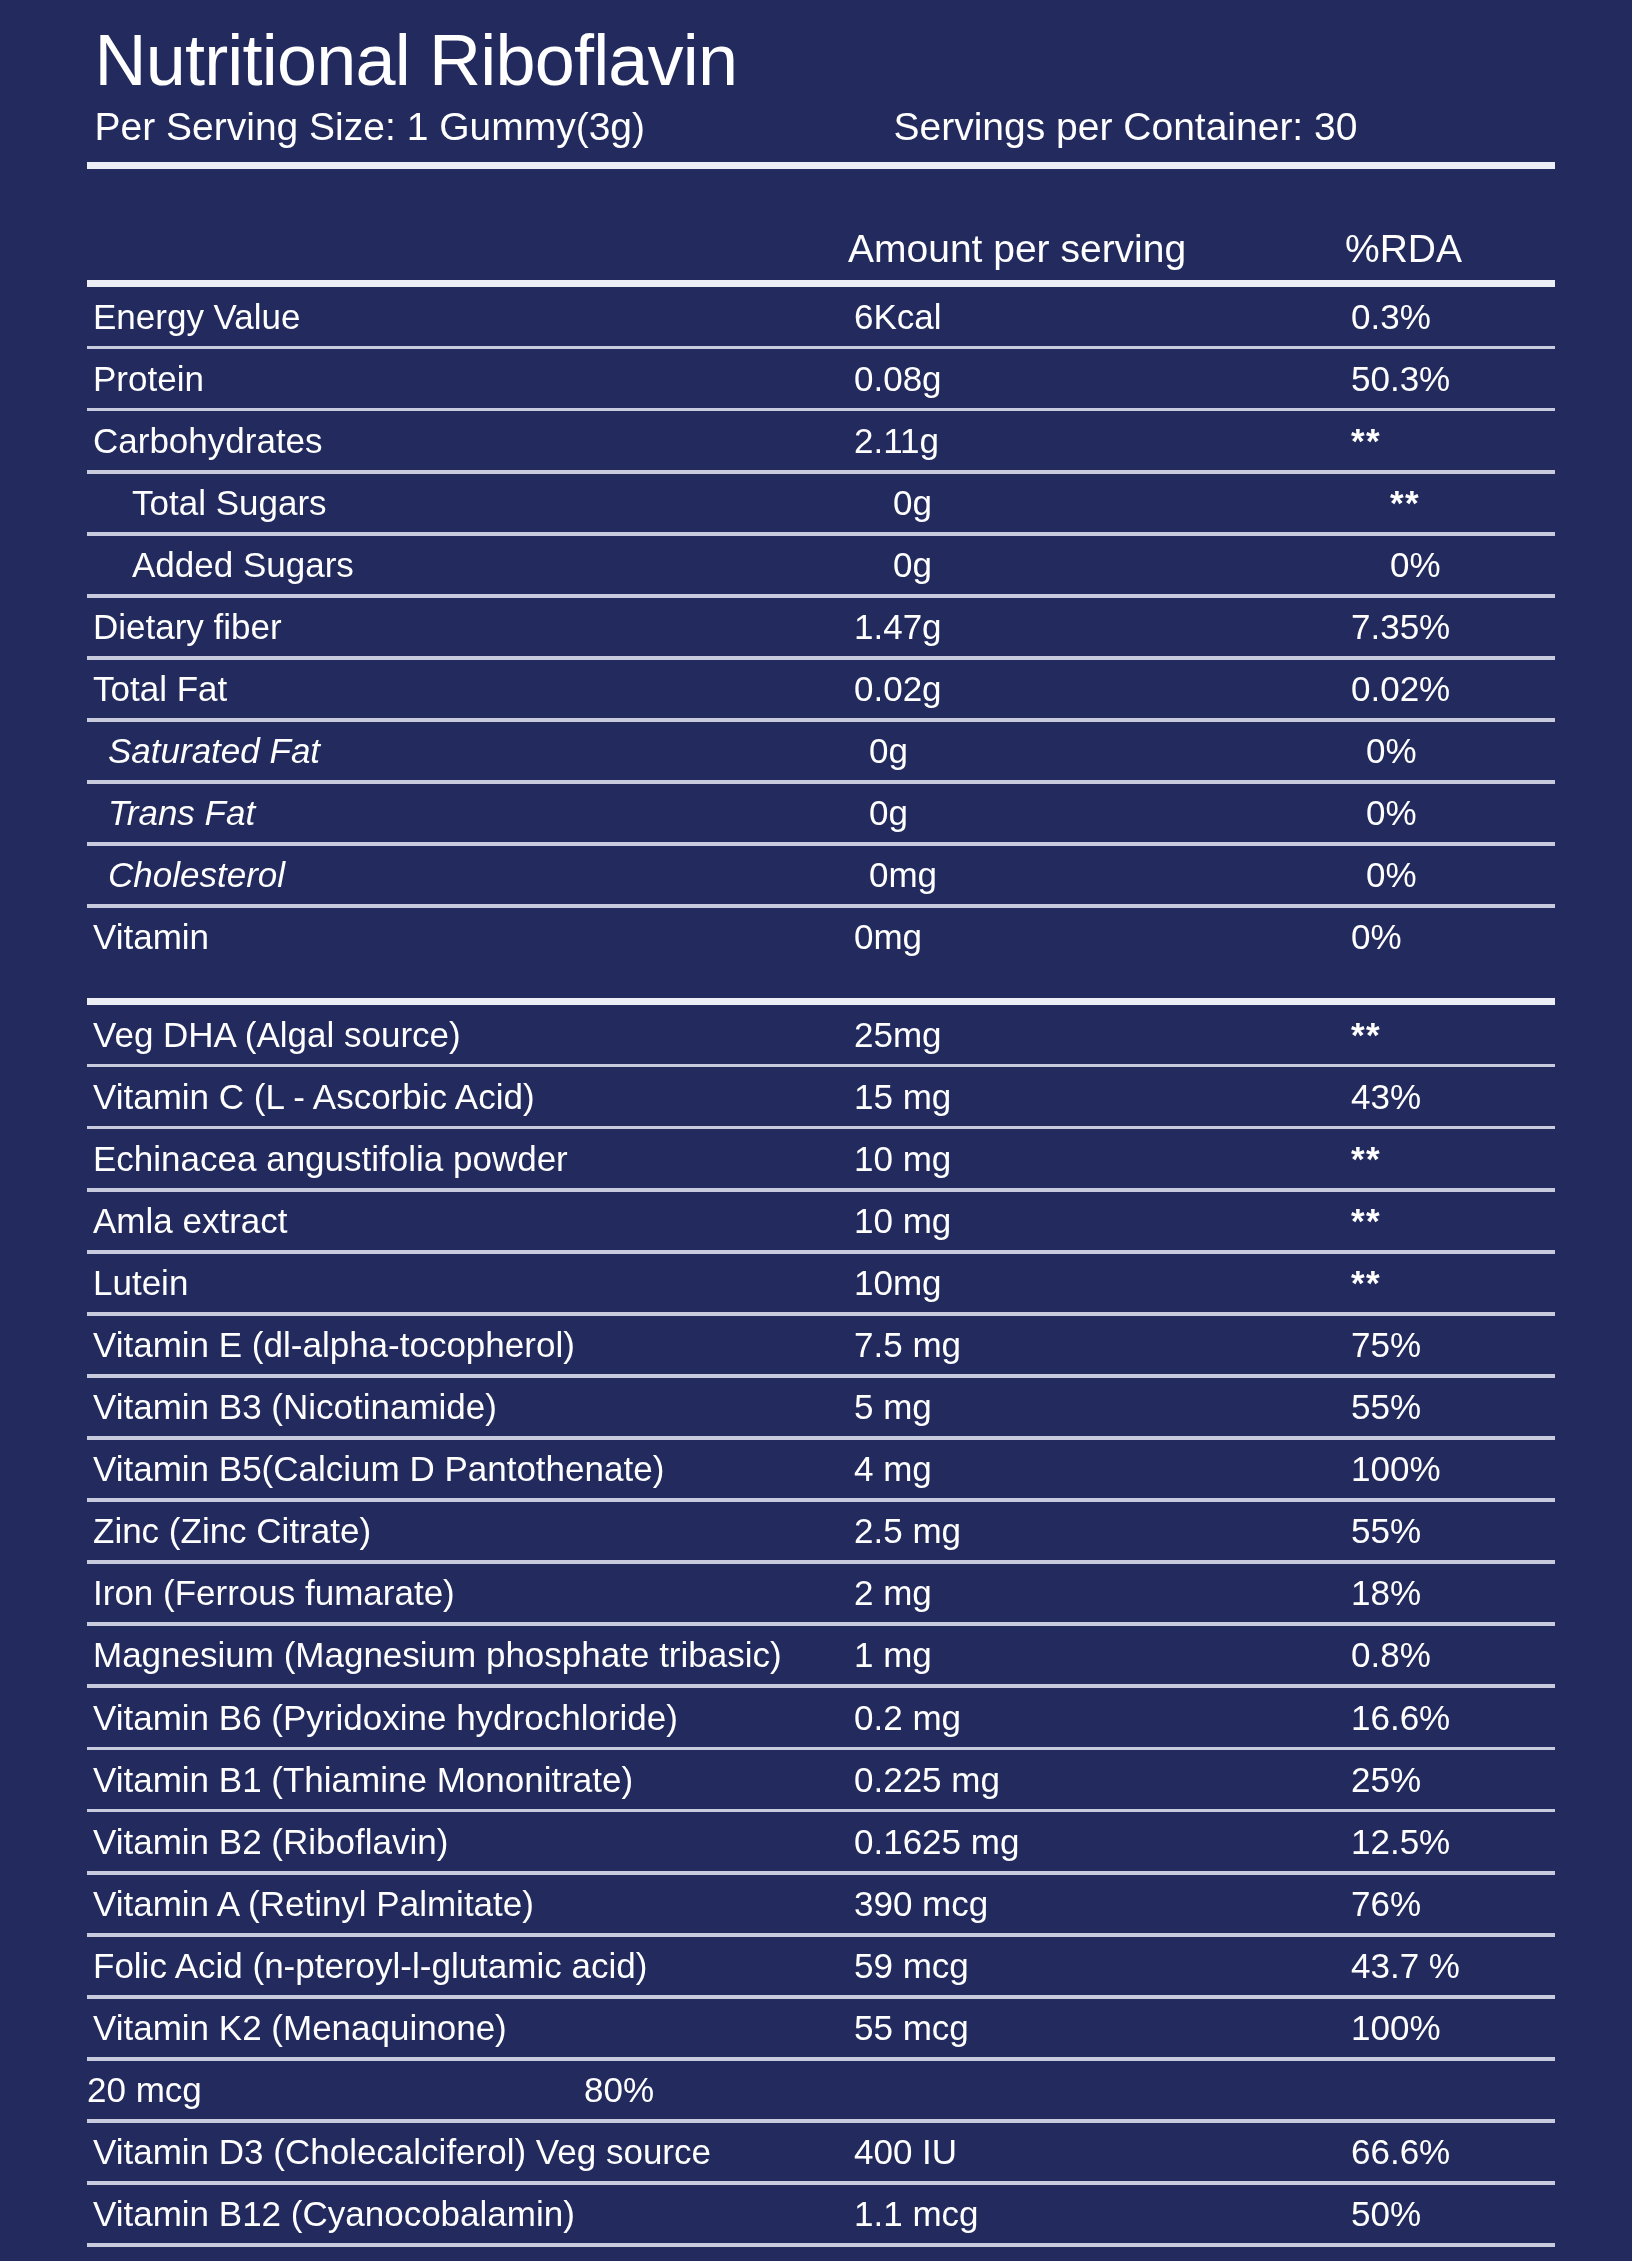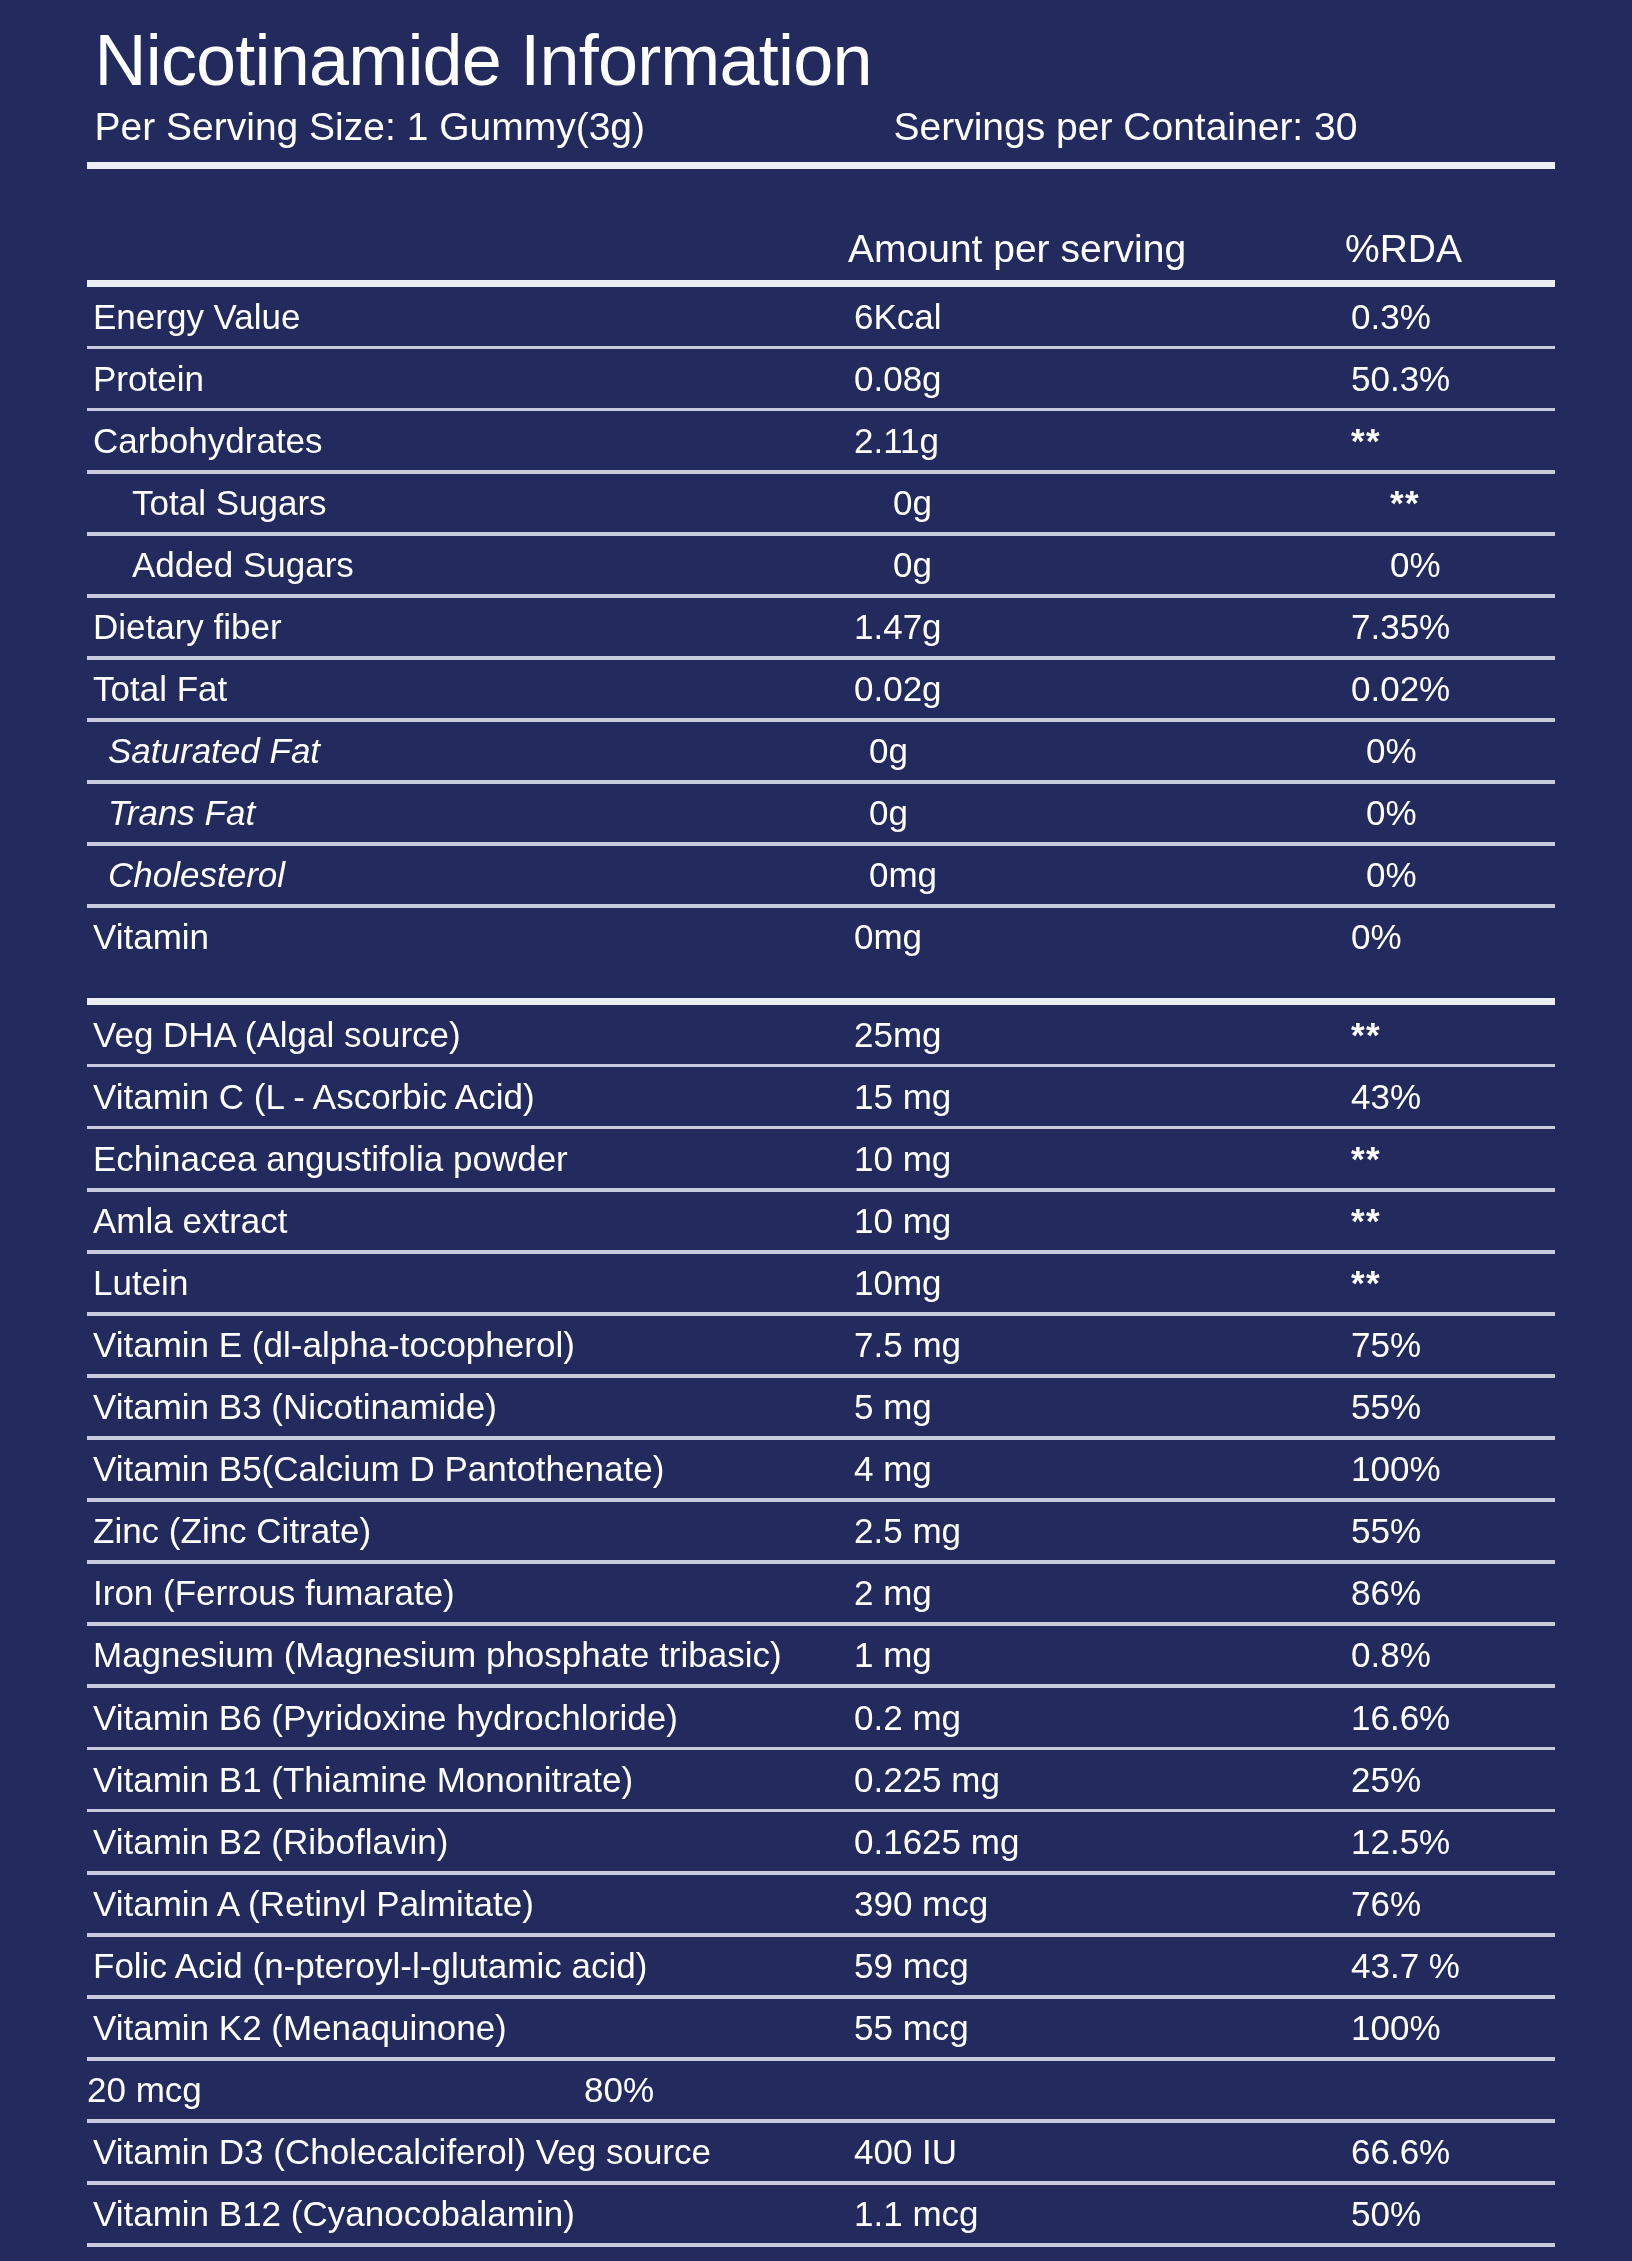--- a/index.html
+++ b/index.html
@@ -79,21 +79,21 @@
   .row .r-rda  { flex: 1; padding-left: 45px; }
   .row .stars { letter-spacing: 1.5px; font-weight: 700; }
 
   .gap { height: 32px; }
 </style>
 </head>
 <body>
 
 <div class="label">
 
-  <h1 class="title">Nicotinamide Information</h1>
+  <h1 class="title">Nutritional Riboflavin</h1>
 
   <div class="serving-row">
     <span class="serving-size">Per Serving Size: 1 Gummy(3g)</span>
     <span class="servings-count">Servings per Container: 30</span>
   </div>
 
   <div class="rule thick"></div>
 
   <div class="colhead">
     <span class="c-name"></span>
@@ -225,21 +225,21 @@
       <div class="rule thin"></div>
       <div class="row">
         <span class="r-name">Zinc (Zinc Citrate)</span>
         <span class="r-amt">2.5 mg</span>
         <span class="r-rda">55%</span>
       </div>
       <div class="rule thin"></div>
       <div class="row">
         <span class="r-name">Iron (Ferrous fumarate)</span>
         <span class="r-amt">2 mg</span>
-        <span class="r-rda">86%</span>
+        <span class="r-rda">18%</span>
       </div>
       <div class="rule thin"></div>
       <div class="row">
         <span class="r-name">Magnesium (Magnesium phosphate tribasic)</span>
         <span class="r-amt">1 mg</span>
         <span class="r-rda">0.8%</span>
       </div>
       <div class="rule thin"></div>
       <div class="row">
         <span class="r-name">Vitamin B6 (Pyridoxine hydrochloride)</span>

